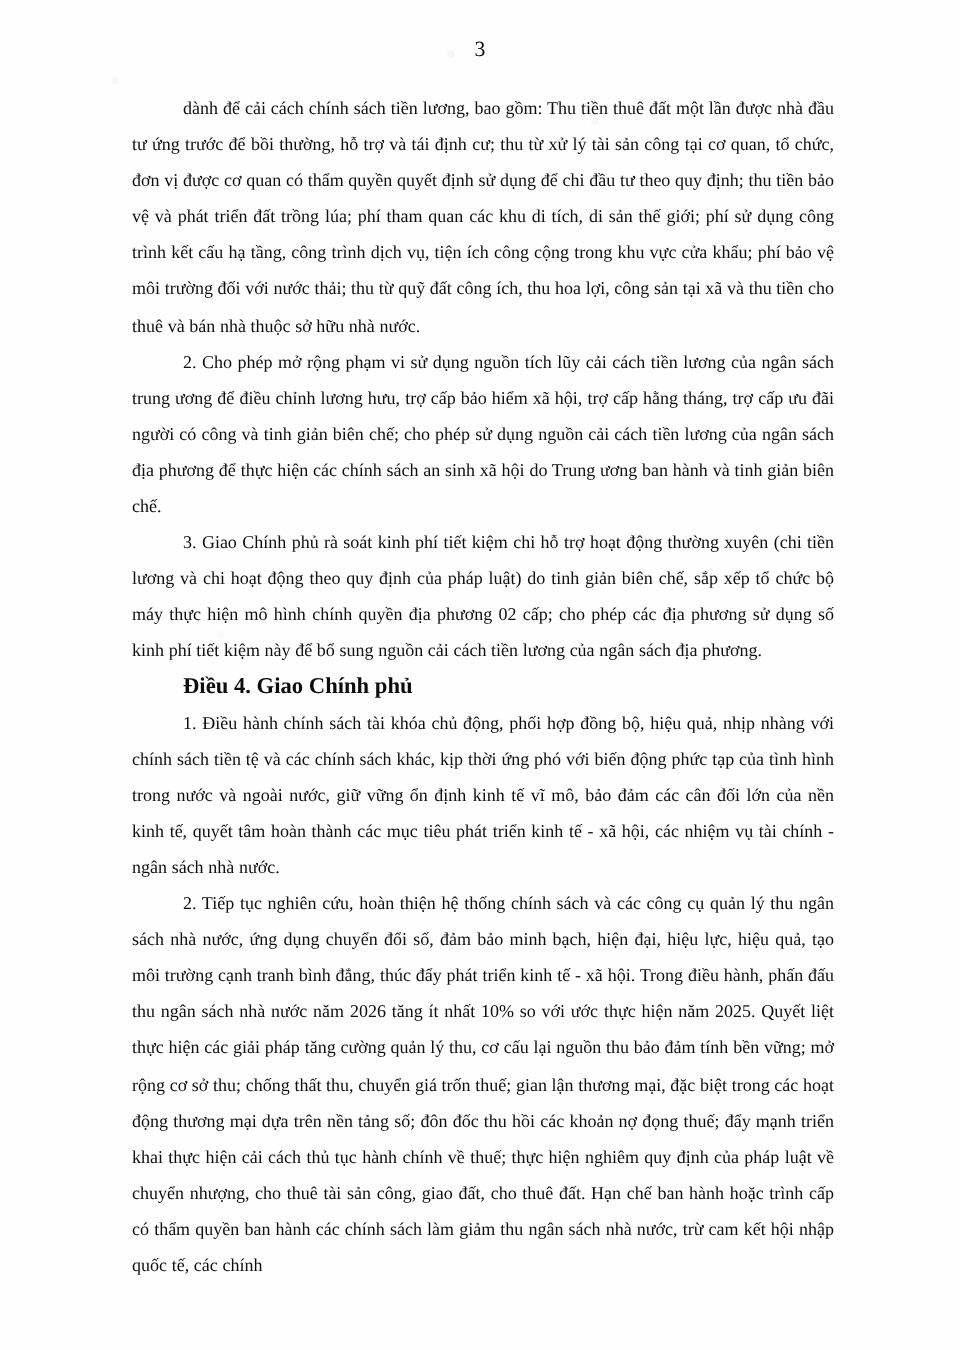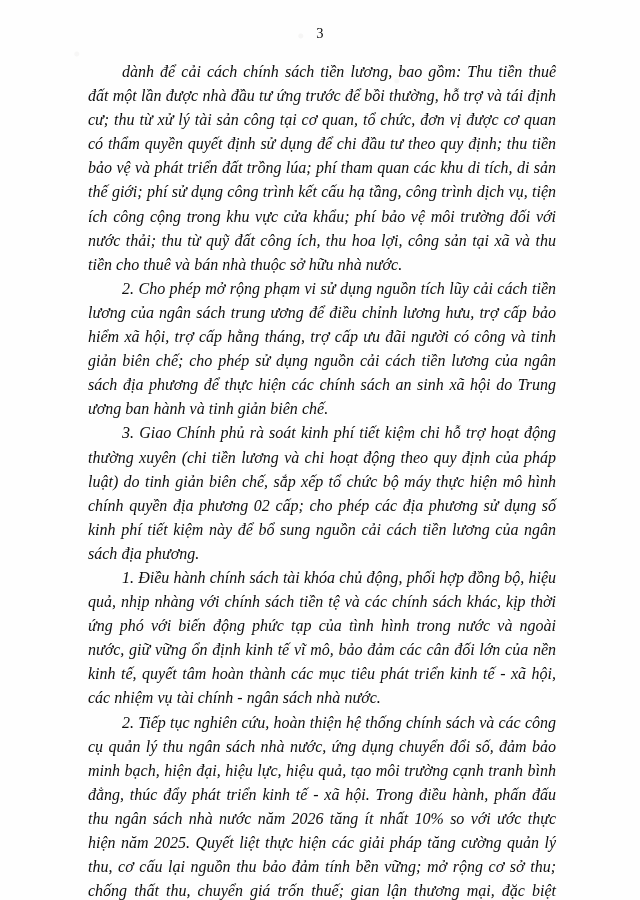--- a/index.html
+++ b/index.html
@@ -45,28 +45,27 @@
     letter-spacing: 0.2px;
   }
   .content {
     position: absolute;
     top: 60px;
     left: 88px;
     width: 468px;
   }
   p.para {
     margin: 0;
-    font-size: 16px;
+    font-size: 12px;
     line-height: 24.1px;
     text-align: justify;
     text-justify: inter-word;
     text-indent: 34px;
     hyphens: none;
     word-spacing: 0.1px;
-    font-style: italic;
   }
   h2.heading {
     margin: 0;
     font-size: 15.1px;
     line-height: 24.1px;
     font-weight: bold;
     text-indent: 34px;
     text-align: left;
   }
 </style>
@@ -79,19 +78,20 @@
 
   <div class="content">
 
     <p class="para">dành để cải cách chính sách tiền lương, bao gồm: Thu tiền thuê đất một lần được nhà đầu tư ứng trước để bồi thường, hỗ trợ và tái định cư; thu từ xử lý tài sản công tại cơ quan, tổ chức, đơn vị được cơ quan có thẩm quyền quyết định sử dụng để chi đầu tư theo quy định; thu tiền bảo vệ và phát triển đất trồng lúa; phí tham quan các khu di tích, di sản thế giới; phí sử dụng công trình kết cấu hạ tầng, công trình dịch vụ, tiện ích công cộng trong khu vực cửa khẩu; phí bảo vệ môi trường đối với nước thải; thu từ quỹ đất công ích, thu hoa lợi, công sản tại xã và thu tiền cho thuê và bán nhà thuộc sở hữu nhà nước.</p>
 
     <p class="para">2. Cho phép mở rộng phạm vi sử dụng nguồn tích lũy cải cách tiền lương của ngân sách trung ương để điều chỉnh lương hưu, trợ cấp bảo hiểm xã hội, trợ cấp hằng tháng, trợ cấp ưu đãi người có công và tinh giản biên chế; cho phép sử dụng nguồn cải cách tiền lương của ngân sách địa phương để thực hiện các chính sách an sinh xã hội do Trung ương ban hành và tinh giản biên chế.</p>
 
     <p class="para">3. Giao Chính phủ rà soát kinh phí tiết kiệm chi hỗ trợ hoạt động thường xuyên (chi tiền lương và chi hoạt động theo quy định của pháp luật) do tinh giản biên chế, sắp xếp tổ chức bộ máy thực hiện mô hình chính quyền địa phương 02 cấp; cho phép các địa phương sử dụng số kinh phí tiết kiệm này để bổ sung nguồn cải cách tiền lương của ngân sách địa phương.</p>
 
 
+    <h2 class="heading">Điều 4. Giao Chính phủ</h2>
 
     <p class="para">1. Điều hành chính sách tài khóa chủ động, phối hợp đồng bộ, hiệu quả, nhịp nhàng với chính sách tiền tệ và các chính sách khác, kịp thời ứng phó với biến động phức tạp của tình hình trong nước và ngoài nước, giữ vững ổn định kinh tế vĩ mô, bảo đảm các cân đối lớn của nền kinh tế, quyết tâm hoàn thành các mục tiêu phát triển kinh tế - xã hội, các nhiệm vụ tài chính - ngân sách nhà nước.</p>
 
     <p class="para">2. Tiếp tục nghiên cứu, hoàn thiện hệ thống chính sách và các công cụ quản lý thu ngân sách nhà nước, ứng dụng chuyển đổi số, đảm bảo minh bạch, hiện đại, hiệu lực, hiệu quả, tạo môi trường cạnh tranh bình đẳng, thúc đẩy phát triển kinh tế - xã hội. Trong điều hành, phấn đấu thu ngân sách nhà nước năm 2026 tăng ít nhất 10% so với ước thực hiện năm 2025. Quyết liệt thực hiện các giải pháp tăng cường quản lý thu, cơ cấu lại nguồn thu bảo đảm tính bền vững; mở rộng cơ sở thu; chống thất thu, chuyển giá trốn thuế; gian lận thương mại, đặc biệt trong các hoạt động thương mại dựa trên nền tảng số; đôn đốc thu hồi các khoản nợ đọng thuế; đẩy mạnh triển khai thực hiện cải cách thủ tục hành chính về thuế; thực hiện nghiêm quy định của pháp luật về chuyển nhượng, cho thuê tài sản công, giao đất, cho thuê đất. Hạn chế ban hành hoặc trình cấp có thẩm quyền ban hành các chính sách làm giảm thu ngân sách nhà nước, trừ cam kết hội nhập quốc tế, các chính</p>
 
   </div>
 </div>
 
 </body></html>

